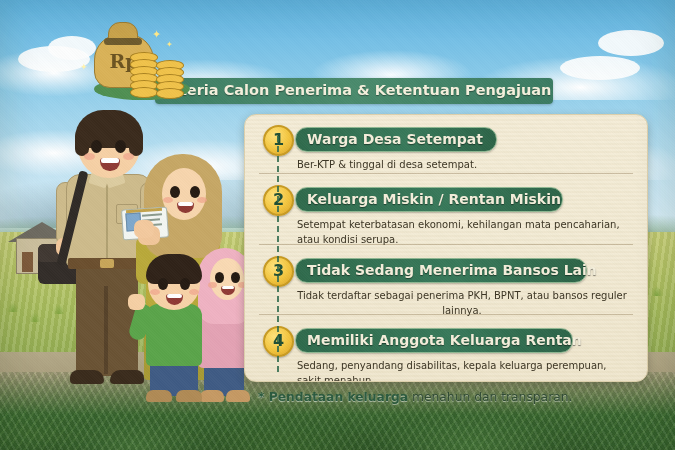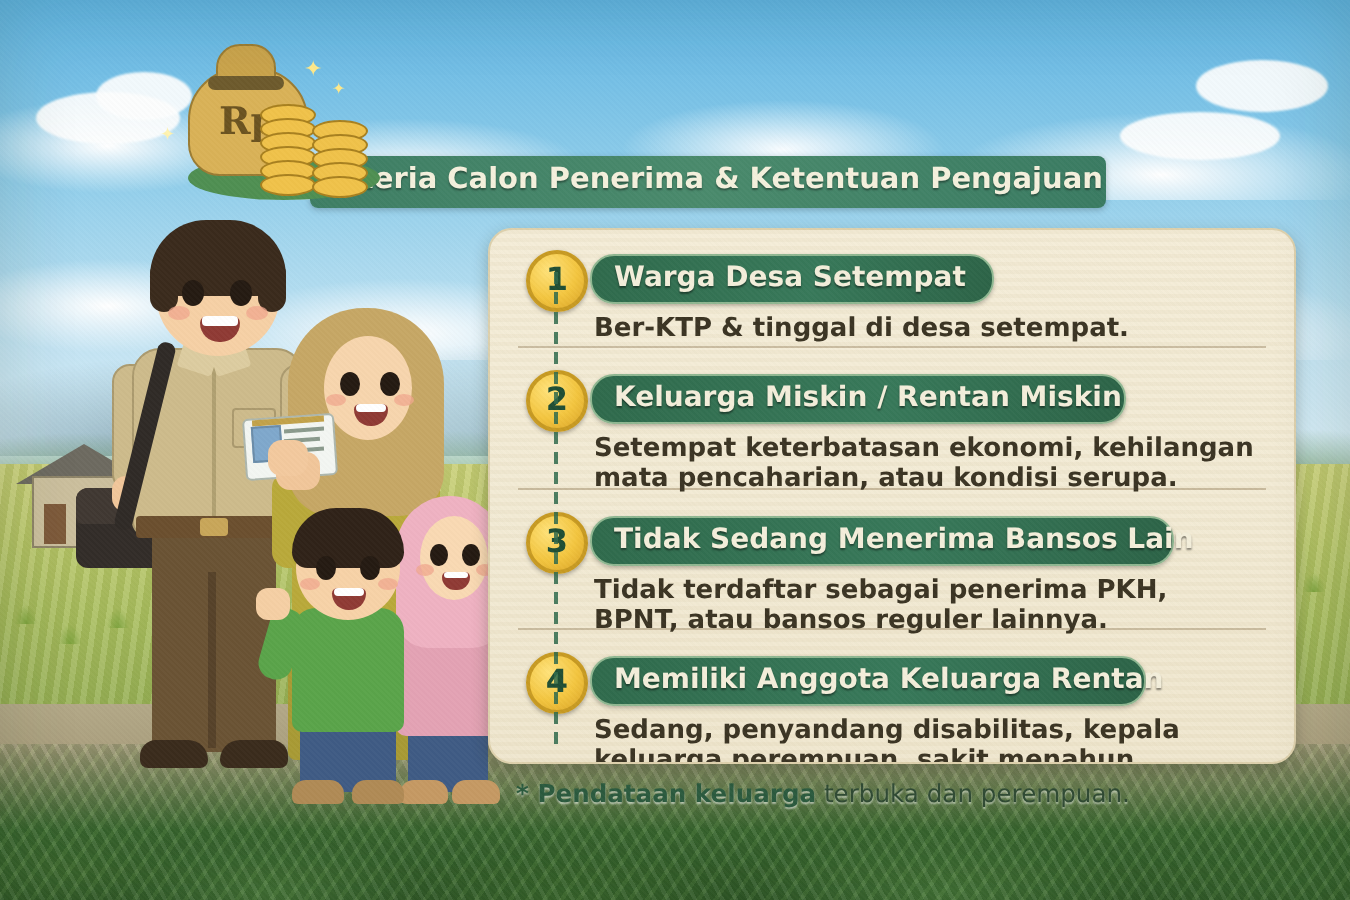--- a/index.html
+++ b/index.html
@@ -242,21 +242,21 @@
     box-shadow:0 1px 2px rgba(0,0,0,.25);
   }
   .pill-text{
     position:absolute;left:11px;top:3px;right:10px;
     font-size:14px;font-weight:bold;color:#f3eeda;
     text-shadow:0 1px 1px rgba(0,0,0,.45);
     white-space:nowrap;font-family:"DejaVu Sans", sans-serif;
   }
   .desc{
     position:absolute;left:52px;width:330px;
-    font-size:13px;line-height:15px;color:#3b3423;font-weight:bold;
+    font-size:10px;line-height:15px;color:#3b3423;font-weight:normal;
     font-family:"DejaVu Sans", sans-serif;
   }
   .footnote{
     position:absolute;left:258px;top:390px;width:400px;
     font-size:12.3px;color:#2b5a3e;font-family:"DejaVu Sans", sans-serif;
     text-shadow:0 1px 1px rgba(255,255,255,.55);
   }
   .footnote b{font-weight:bold;}
   .footnote .reg{font-weight:normal;color:#2f4a33;}
 
@@ -444,32 +444,32 @@
         <div class="pill-text">Keluarga Miskin / Rentan Miskin</div>
       </div>
       <div class="desc" style="top:32px;">Setempat keterbatasan ekonomi, kehilangan mata pencaharian, atau kondisi serupa.</div>
     </div>
 
     <div class="item" style="top:141px;">
       <div class="badge" style="left:18px;top:0;">3</div>
       <div class="pill" style="left:50px;top:2px;width:290px;">
         <div class="pill-text">Tidak Sedang Menerima Bansos Lain</div>
       </div>
-      <div class="desc" style="top:32px;">Tidak terdaftar sebagai penerima PKH, BPNT, atau bansos reguler lainnya.</div>
+      <div class="desc" style="top:32px;text-align:center;">Tidak terdaftar sebagai penerima PKH, BPNT, atau bansos reguler lainnya.</div>
     </div>
 
     <div class="item" style="top:211px;">
       <div class="badge" style="left:18px;top:0;">4</div>
       <div class="pill" style="left:50px;top:2px;width:276px;">
         <div class="pill-text">Memiliki Anggota Keluarga Rentan</div>
       </div>
       <div class="desc" style="top:32px;">Sedang, penyandang disabilitas, kepala keluarga perempuan, sakit menahun.</div>
     </div>
   </div>
 
   <div class="dashline"></div>
 
-  <div class="footnote"><b><span>*</span> <span>Pendataan keluarga</span></b> <span class="reg">terbuka dan perempuan.</span></div>
+  <div class="footnote"><b><span>*</span> <span>Pendataan keluarga</span></b> <span class="reg">menahun dan transparan.</span></div>
 
 
   <div class="grain"></div>
   <div class="vignette"></div>
 </div>
 
 </body></html>

